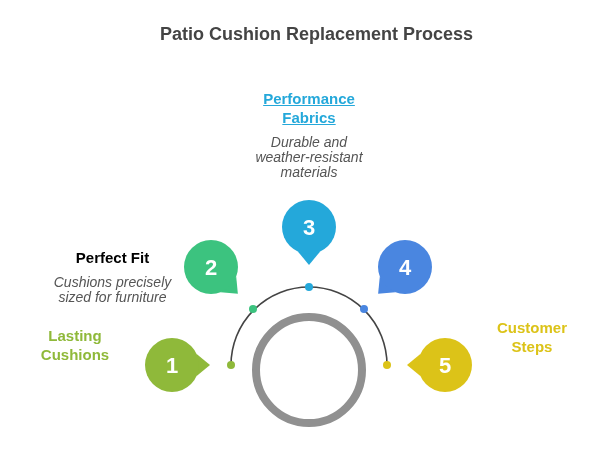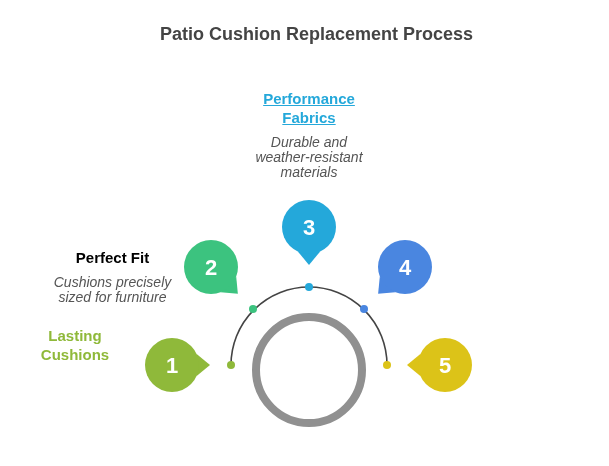--- a/index.html
+++ b/index.html
@@ -67,14 +67,15 @@
       <div class="heading" style="color: #000000; margin-top: 46px;">Perfect Fit</div>
       <div class="desc">Cushions precisely<br>sized for furniture</div>
     </div>
     <div class="label" style="left: 239px; top: 89px; width: 140px;">
       <div class="heading" style="color: rgb(36, 168, 218); text-decoration: underline;">Performance<br>Fabrics</div>
       <div class="desc">Durable and<br>weather-resistant<br>materials</div>
     </div>
     <div class="label" style="left: 435px; top: 182px; width: 140px;">
     </div>
     <div class="label" style="left: 477px; top: 318px; width: 110px;">
+      <div class="heading" style="color: rgb(220, 195, 24);">Customer<br>Steps</div>
     </div>
   </div>
 
 </body></html>

